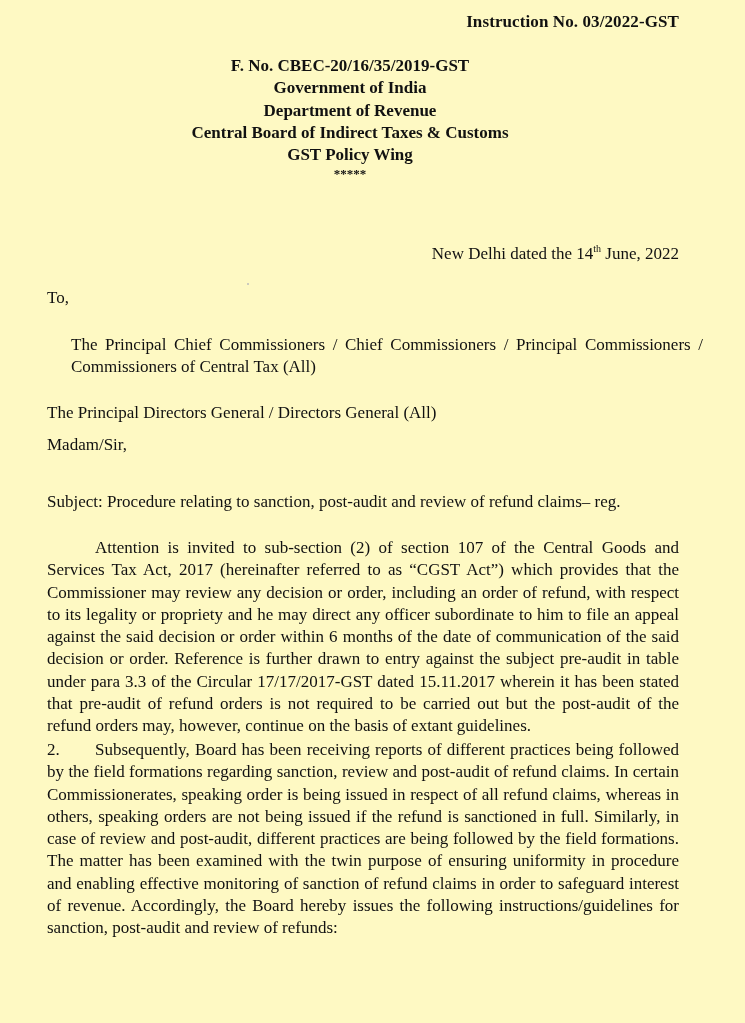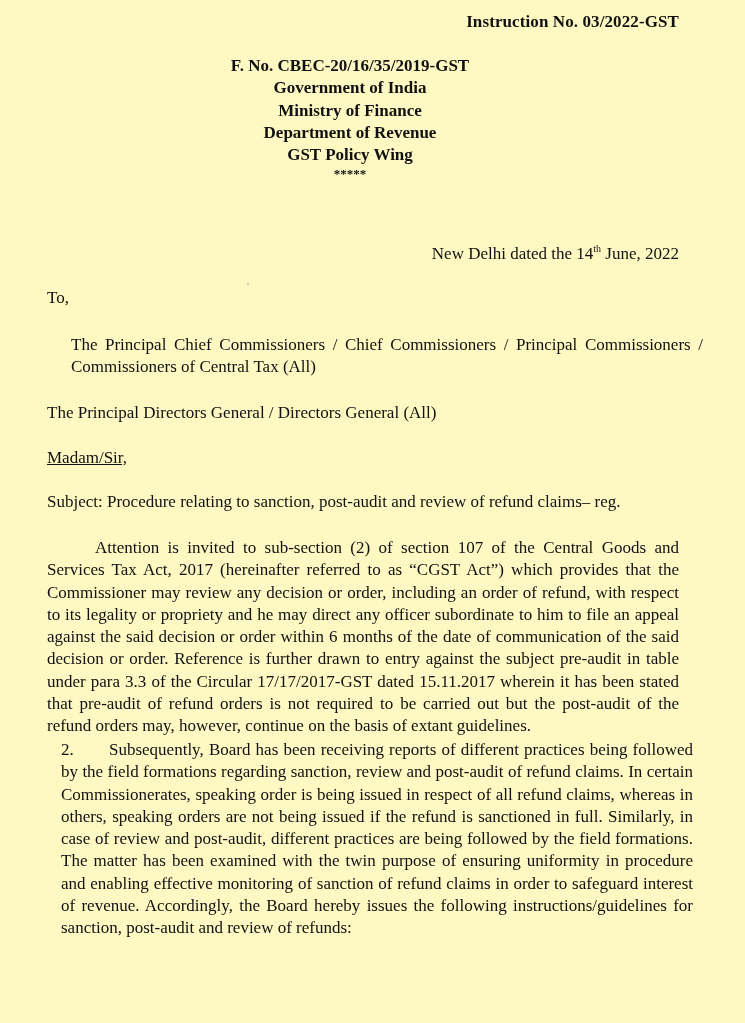--- a/index.html
+++ b/index.html
@@ -68,33 +68,32 @@
     }
     .to { top: 287px; }
     .addressee1 { top: 334px; margin-left: 24px; }
     .addressee1 .l1 {
       display: block;
       text-align: justify;
       text-align-last: justify;
       word-spacing: 2px;
     }
     .addressee2 { top: 402px; }
-    .salutation { top: 447px; text-decoration: underline; }
+    .salutation { top: 434px; }
     .subject {
       top: 491px;
       font-weight: normal;
       text-align: left;
     }
     .para1 {
       top: 537px;
       text-indent: 48px;
     }
     .para2 {
       top: 739px;
-      margin-left: 14px;
     }
     .para2 .num {
       display: inline-block;
       width: 48px;
     }
     .scan-speck {
       position: absolute;
       width: 2px; height: 2px;
       background: #bbbbbb;
       border-radius: 1px;
@@ -103,22 +102,22 @@
 </head>
 <body>
 
 <div class="page">
 
   <div class="instruction-no">Instruction No. 03/2022-GST</div>
 
   <div class="header-block">
     <div>F. No. CBEC-20/16/35/2019-GST</div>
     <div>Government of India</div>
-    <div>Ministry of Finance</div>
     <div>Department of Revenue</div>
+    <div>Central Board of Indirect Taxes &amp; Customs</div>
     <div>GST Policy Wing</div>
     <div class="stars">*****</div>
   </div>
 
   <div class="date-line"><span>New Delhi dated the 14</span><sup>th</sup><span> June, 2022</span></div>
 
   <div class="block to">To,</div>
 
   <div class="block addressee1">
     <span class="l1">The Principal Chief Commissioners / Chief Commissioners / Principal Commissioners /</span>

